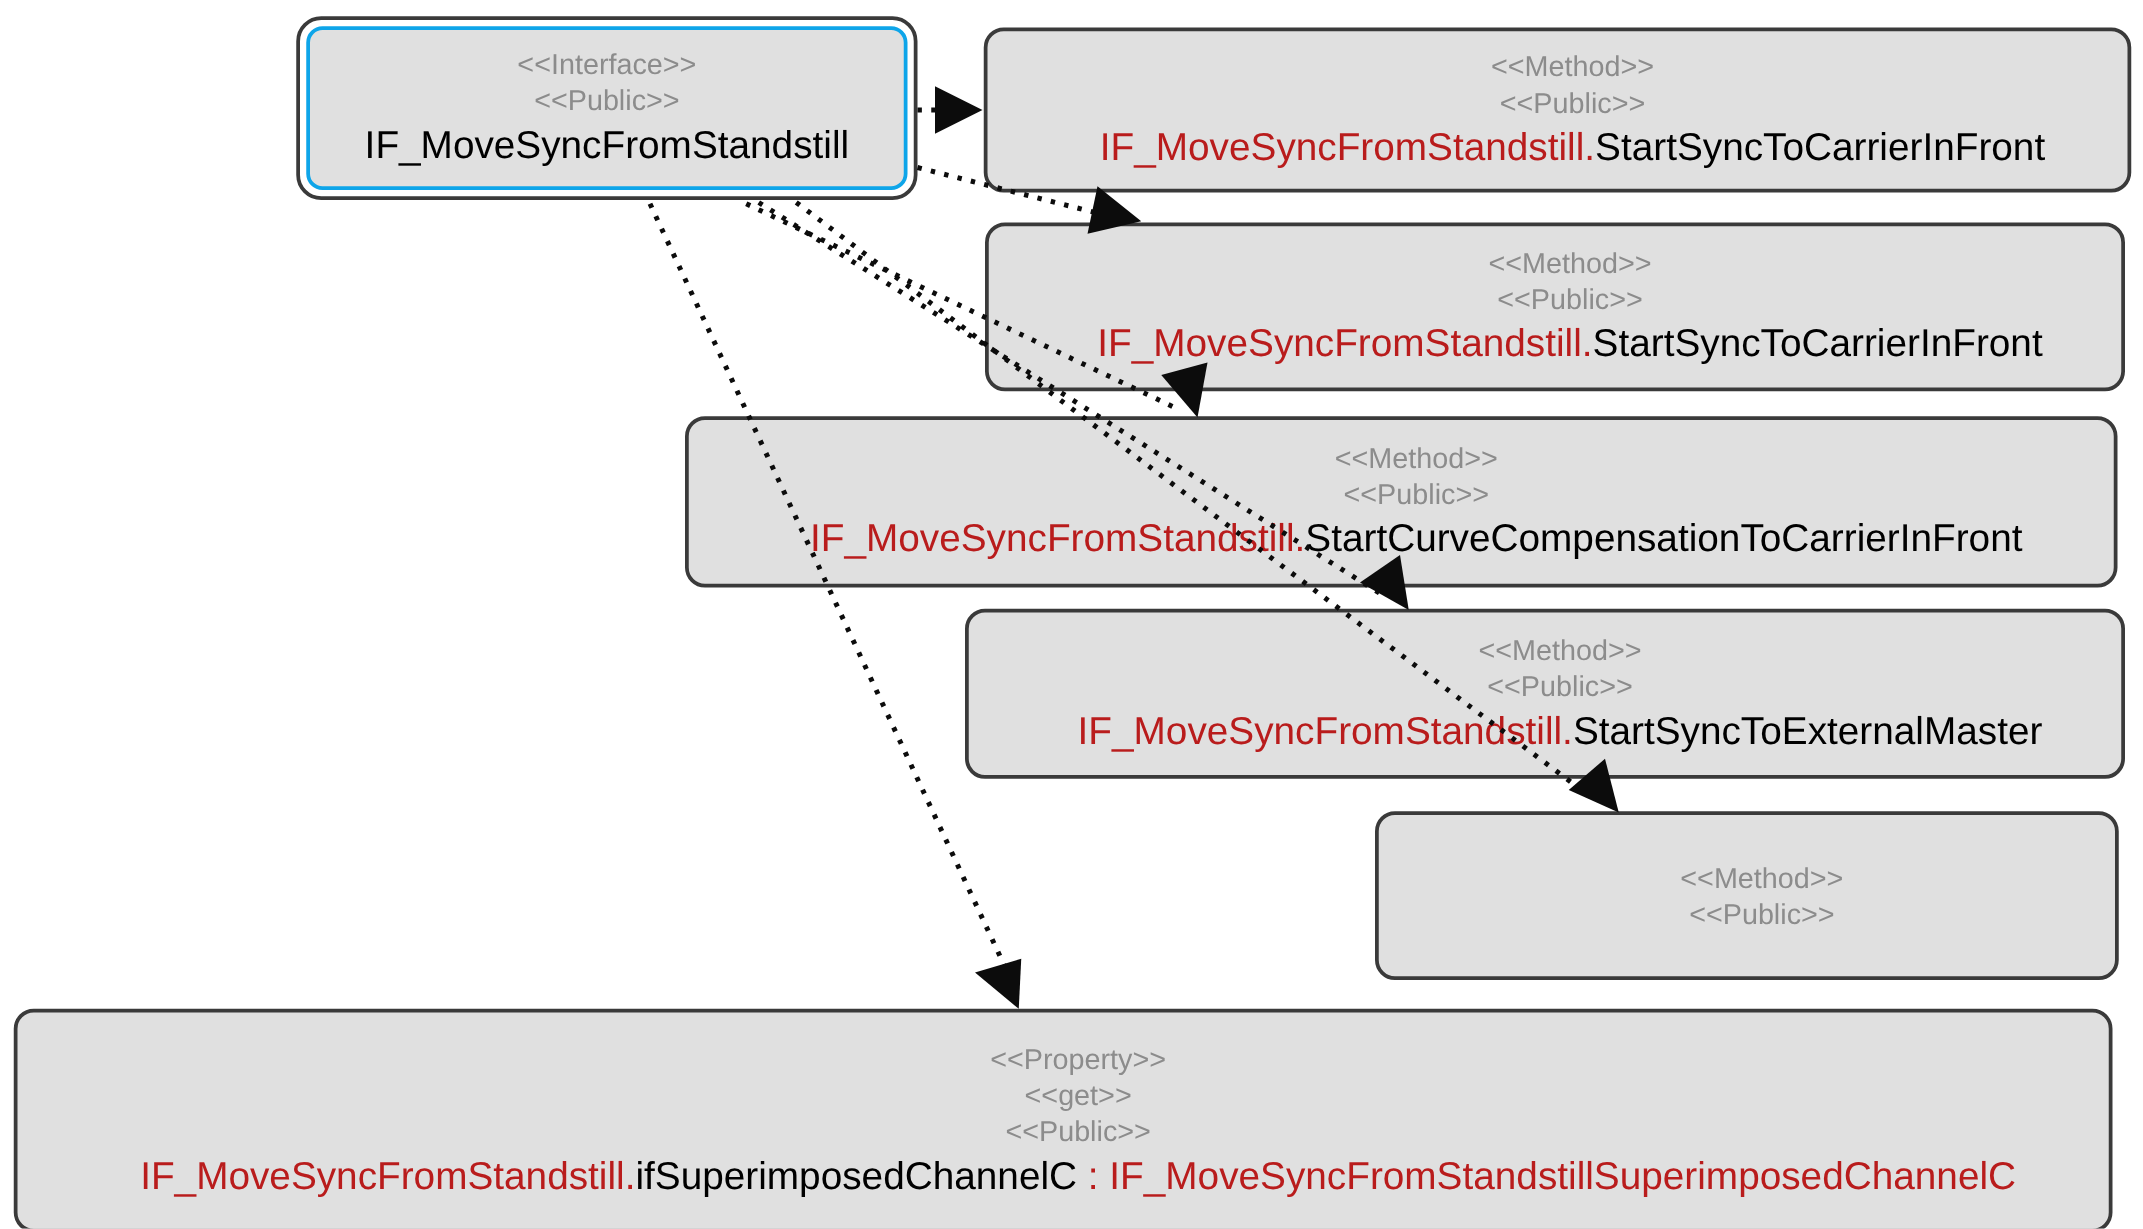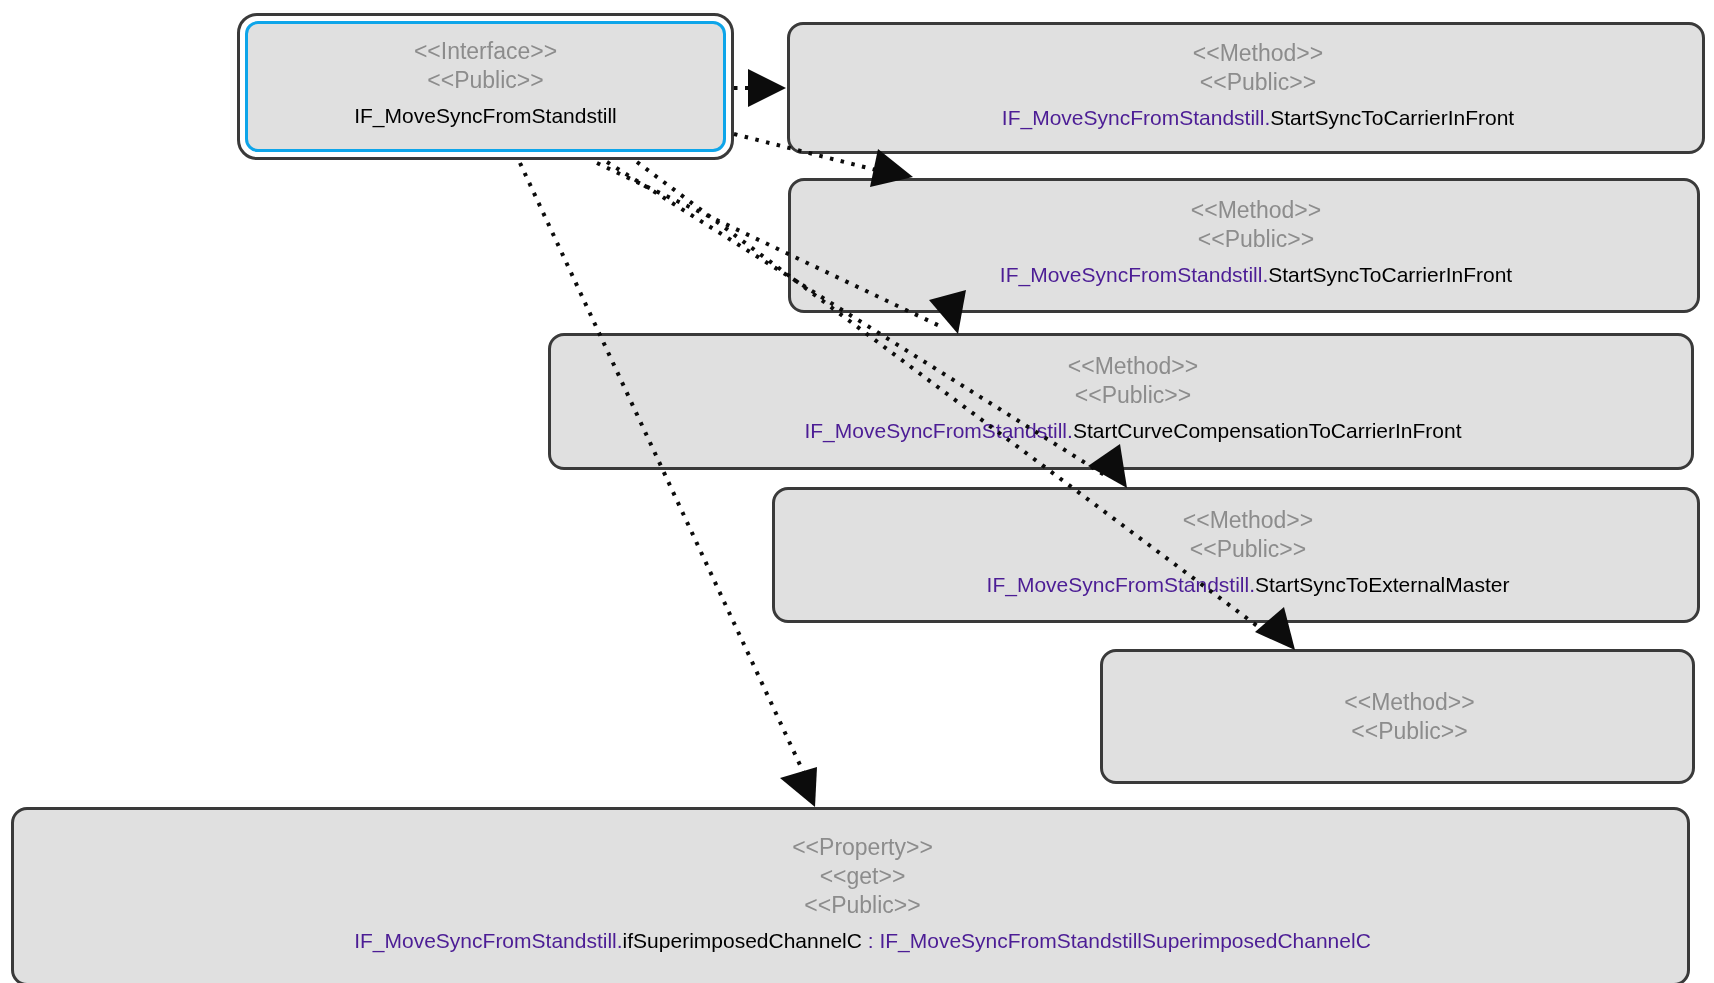--- a/index.html
+++ b/index.html
@@ -45,26 +45,26 @@
     align-items: center;
     text-align: center;
   }
   .stereo {
     color: #8c8c8c;
     font-size: 23px;
     line-height: 29px;
     white-space: nowrap;
   }
   .nameline {
-    font-size: 21px;
+    font-size: 31px;
     line-height: 41px;
     color: #000000;
     white-space: nowrap;
   }
-  .nameline .pre, .nameline .suf { color: #4c1d95; }
+  .nameline .pre, .nameline .suf { color: #b91c1c; }
   #connector-layer {
     position: absolute;
     left: 0; top: 0;
     width: 1714px;
     height: 983px;
     pointer-events: none;
   }
   .conn {
     fill: none;
     stroke: #0c0c0c;

